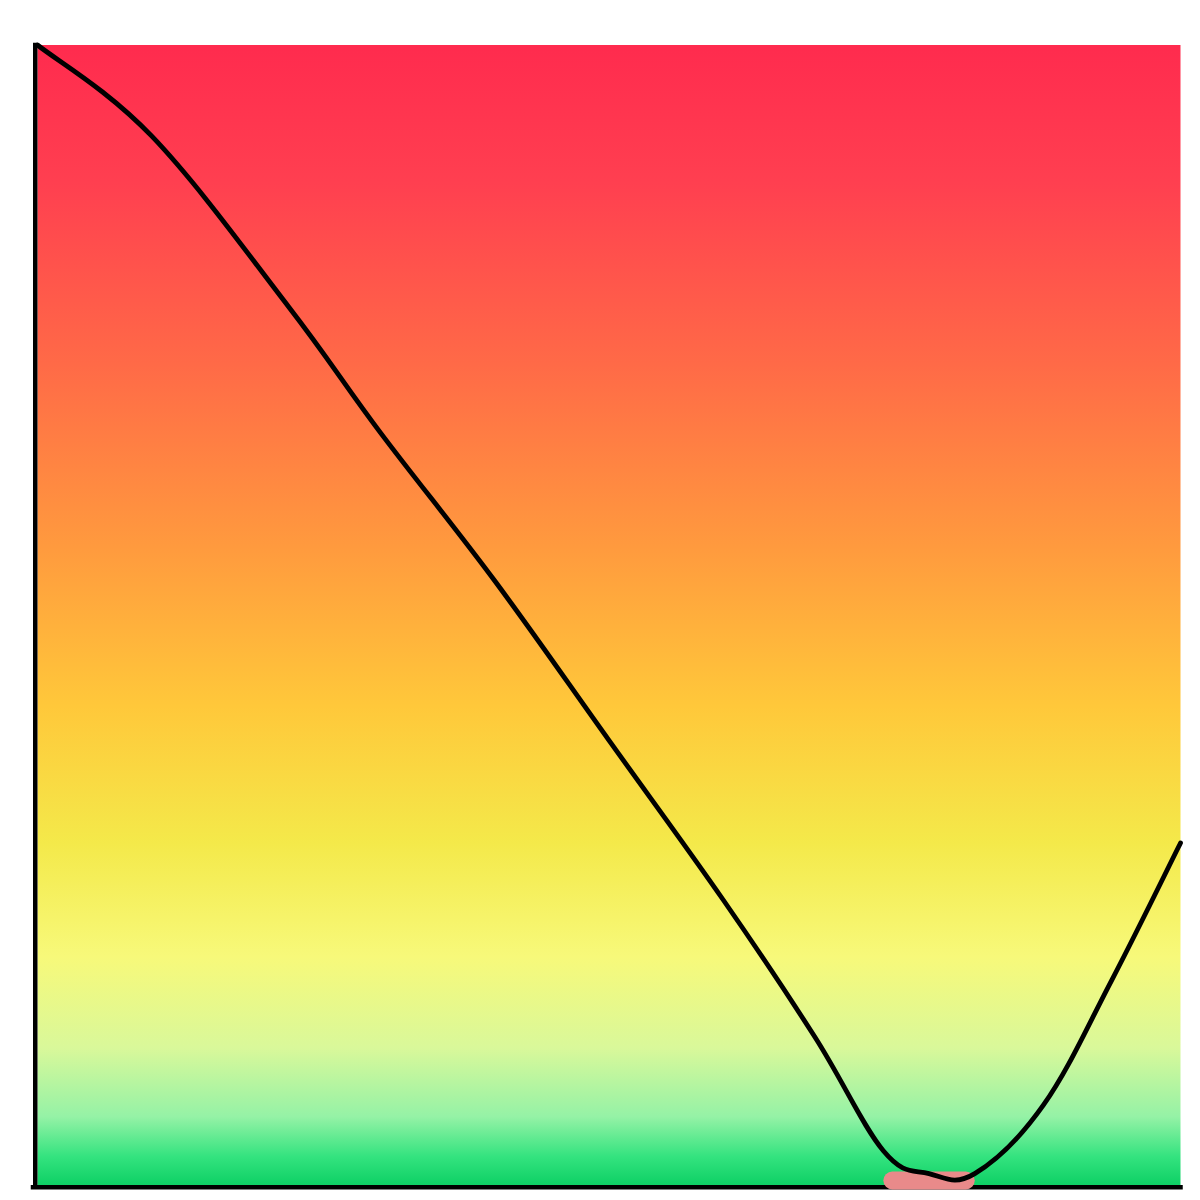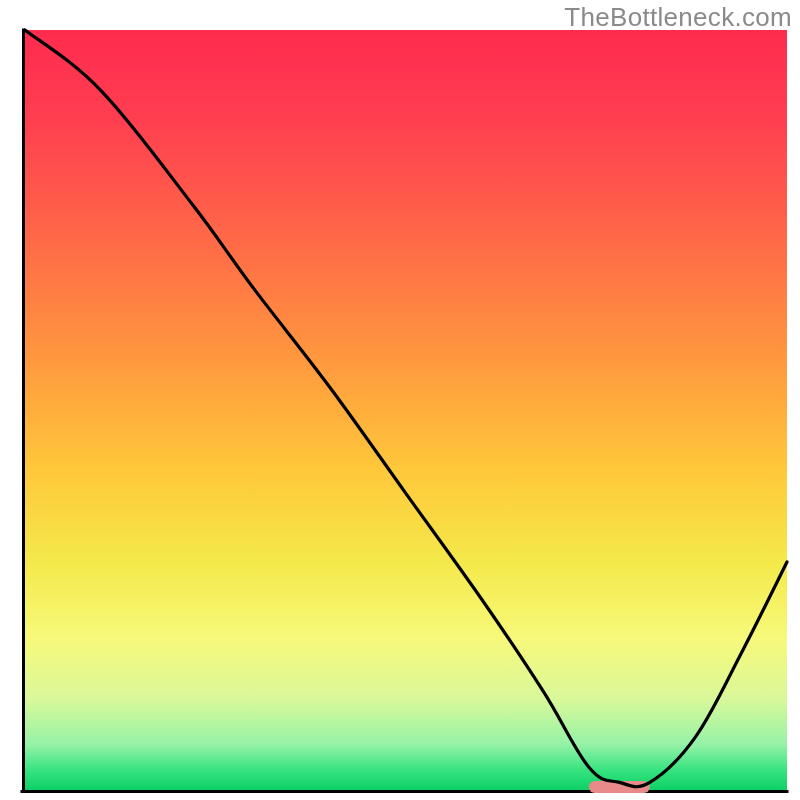--- a/index.html
+++ b/index.html
@@ -28,21 +28,20 @@
   svg.plot {
     position: absolute;
     left: 0;
     top: 0;
   }
 </style>
 </head>
 <body>
 
 <div class="canvas">
-  <div class="watermark">TheBottleneck.com</div>
 
   <svg class="plot" width="800" height="800" viewBox="0 0 800 800">
     <defs>
       <linearGradient id="bg-grad" x1="0" y1="0" x2="0" y2="1">
           <stop offset="0.00%" stop-color="#ff2b4e"></stop>
           <stop offset="12.00%" stop-color="#ff3f50"></stop>
           <stop offset="28.00%" stop-color="#ff6a47"></stop>
           <stop offset="44.00%" stop-color="#ff9a3e"></stop>
           <stop offset="58.00%" stop-color="#ffc83a"></stop>
           <stop offset="70.00%" stop-color="#f4e94a"></stop>

